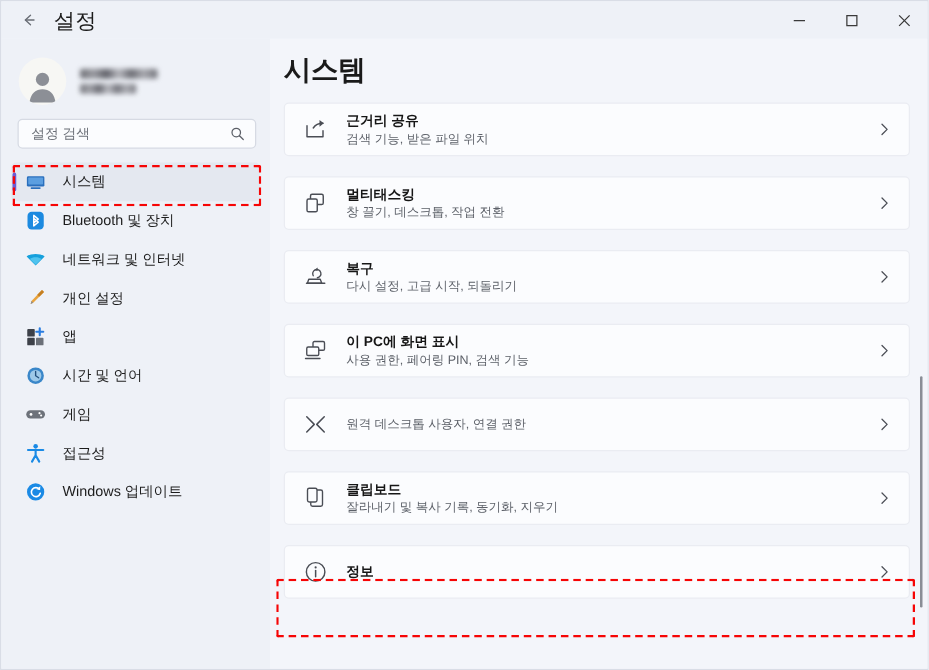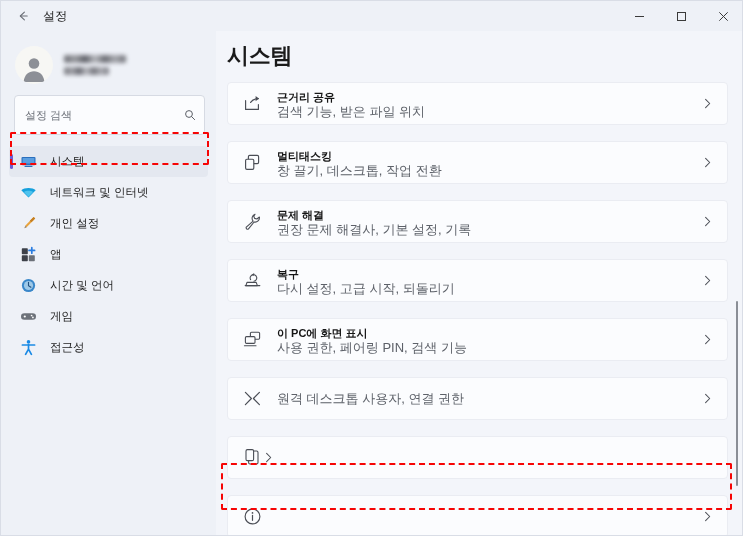--- a/index.html
+++ b/index.html
@@ -29,21 +29,21 @@
     box-sizing: border-box;
   }
   .back-btn {
     width: 32px; height: 28px;
     margin-left: 6px;
     display: flex; align-items: center; justify-content: center;
     border-radius: 4px;
   }
   .back-btn svg { display: block; }
   .app-title {
-    font-size: 12px;
+    font-size: 17px;
     color: #1b1b1b;
     margin-left: 4px;
     letter-spacing: .2px;
   }
   .win-controls {
     position: absolute;
     right: 0; top: 0;
     height: 30px;
     display: flex;
   }
@@ -88,21 +88,21 @@
     height: 8px;
     border-radius: 2px;
     filter: blur(2.1px);
     background: linear-gradient(90deg,#6f7076 0%, #9a9ba1 18%, #5f6068 34%, #b6b7bd 50%, #6b6c73 66%, #a7a8ae 82%, #74757c 100%);
   }
   .blur-line.l1 { width: 62px; }
   .blur-line.l2 { width: 45px; opacity: .92; }
 
   .search-wrap {
     margin: 8px 11px 0 13px;
-    height: 40px;
+    height: 24px;
     background: #fbfcfe;
     border: 1px solid #d6dae3;
     border-radius: 4px;
     display: flex;
     align-items: center;
     padding: 0 8px 0 10px;
     box-sizing: border-box;
   }
   .search-input {
     flex: 1;
@@ -201,21 +201,21 @@
     flex: 1;
     min-width: 0;
   }
   .card-title {
     font-size: 11px;
     font-weight: bold;
     color: #161616;
     line-height: 14px;
   }
   .card-sub {
-    font-size: 13px;
+    font-size: 10px;
     color: #5d6169;
     line-height: 13px;
   }
   .chev {
     flex: none;
     color: #4b4e56;
     display: flex;
     margin-right: 2px;
   }
 
@@ -320,20 +320,29 @@
         <span class="nav-ico">
           <svg width="17" height="17" viewBox="0 0 17 17">
             <rect x="1.5" y="4" width="14" height="8.2" rx="1.1" fill="#2a6fbd"></rect>
             <rect x="2.6" y="5" width="11.8" height="5.6" rx="0.6" fill="#5b9ee0"></rect>
             <rect x="4.5" y="12.8" width="8" height="1.3" rx="0.6" fill="#2a6fbd"></rect>
           </svg>
         </span>
         <span class="nav-label">시스템</span>
       </div>
 
+      <div class="nav-item">
+        <span class="nav-ico">
+          <svg width="17" height="17" viewBox="0 0 17 17">
+            <rect x="2" y="1.4" width="13" height="14.2" rx="3.3" fill="#1c8ae0"></rect>
+            <path d="M7 4.3 L10.6 7.3 L7 10.3 M7 12.7 L10.6 9.7 L7 6.7 M7 4.3 V12.7" fill="none" stroke="#ffffff" stroke-width="1.15" stroke-linejoin="round" stroke-linecap="round"></path>
+          </svg>
+        </span>
+        <span class="nav-label">Bluetooth 및 장치</span>
+      </div>
 
       <div class="nav-item">
         <span class="nav-ico">
           <svg width="17" height="17" viewBox="0 0 17 17">
             <path d="M1.3 6.2 C4.2 3.4 12.8 3.4 15.7 6.2 L8.5 13.4 Z" fill="#16a0dc"></path>
             <path d="M3.9 8.1 C5.9 6.3 11.1 6.3 13.1 8.1 L8.5 12.8 Z" fill="#4fc3ee"></path>
           </svg>
         </span>
         <span class="nav-label">네트워크 및 인터넷</span>
       </div>
@@ -390,20 +399,30 @@
           <svg width="17" height="17" viewBox="0 0 17 17">
             <circle cx="8.5" cy="2.9" r="1.8" fill="#1a8ae5"></circle>
             <path d="M2.4 6 H14.6" stroke="#1a8ae5" stroke-width="1.7" stroke-linecap="round"></path>
             <path d="M8.5 5.6 V10.2 M8.5 10.2 L5.6 15.3 M8.5 10.2 L11.4 15.3" stroke="#1a8ae5" stroke-width="1.7" fill="none" stroke-linecap="round"></path>
           </svg>
         </span>
         <span class="nav-label">접근성</span>
       </div>
 
 
+      <div class="nav-item">
+        <span class="nav-ico">
+          <svg width="17" height="17" viewBox="0 0 17 17">
+            <circle cx="8.5" cy="8.5" r="6.9" fill="#1a8ae5"></circle>
+            <path d="M11.5 6.4 A3.6 3.6 0 1 0 12.2 9.6" fill="none" stroke="#ffffff" stroke-width="1.3" stroke-linecap="round"></path>
+            <path d="M12.3 3.9 L12.0 6.9 L9.1 6.3 Z" fill="#ffffff"></path>
+          </svg>
+        </span>
+        <span class="nav-label">Windows 업데이트</span>
+      </div>
 
     </div>
   </div>
 
   <div class="main">
 
     <div class="page-title">시스템</div>
 
     <div class="cards">
 
@@ -438,36 +457,20 @@
           <div class="card-sub">창 끌기, 데스크톱, 작업 전환</div>
         </div>
         <span class="chev">
           <svg width="11" height="11" viewBox="0 0 11 11">
               <path d="M3.6 1.4 L7.7 5.5 L3.6 9.6" fill="none" stroke="#4b4e56" stroke-width="1.05" stroke-linecap="round" stroke-linejoin="round"></path>
             </svg>
         </span>
       </div>
 
 
-      <div class="card">
-        <span class="card-ico">
-          <svg width="19" height="19" viewBox="0 0 19 19">
-            <path d="M12.0 2.2 A4.4 4.4 0 0 0 10.1 9.1 L3.3 15.1 A1.5 1.5 0 0 0 5.3 17.1 L11.1 10.0 A4.4 4.4 0 0 0 16.4 5.0 L13.9 7.0 L11.6 6.4 L10.8 4.2 Z" fill="none" stroke="#4a4d55" stroke-width="1.1" stroke-linejoin="round"></path>
-          </svg>
-        </span>
-        <div class="card-text">
-          <div class="card-title">문제 해결</div>
-          <div class="card-sub">권장 문제 해결사, 기본 설정, 기록</div>
-        </div>
-        <span class="chev">
-          <svg width="11" height="11" viewBox="0 0 11 11">
-              <path d="M3.6 1.4 L7.7 5.5 L3.6 9.6" fill="none" stroke="#4b4e56" stroke-width="1.05" stroke-linecap="round" stroke-linejoin="round"></path>
-            </svg>
-        </span>
-      </div>
 
       <div class="card">
         <span class="card-ico">
           <svg width="19" height="19" viewBox="0 0 19 19">
             <path d="M2.2 14.6 H16.8" stroke="#4a4d55" stroke-width="1.15" stroke-linecap="round"></path>
             <path d="M4.0 11.4 H13.2 L14.4 14.6 H2.9 Z" fill="none" stroke="#4a4d55" stroke-width="1.1" stroke-linejoin="round"></path>
             <path d="M7.6 8.6 A3.3 3.3 0 1 1 10.9 10.2" fill="none" stroke="#4a4d55" stroke-width="1.1" stroke-linecap="round"></path>
             <path d="M11.2 1.9 L11.0 4.8 L8.3 4.0 Z" fill="#4a4d55"></path>
           </svg>
         </span>
@@ -518,36 +521,41 @@
         </span>
       </div>
 
       <div class="card">
         <span class="card-ico">
           <svg width="19" height="19" viewBox="0 0 19 19">
             <rect x="5.6" y="3.0" width="9.4" height="13.0" rx="1.4" fill="none" stroke="#4a4d55" stroke-width="1.1"></rect>
             <rect x="3.0" y="1.6" width="7.6" height="11.0" rx="1.4" fill="#fbfcfe" stroke="#4a4d55" stroke-width="1.1"></rect>
           </svg>
         </span>
+        <div class="card-text">
+          <div class="card-title">클립보드</div>
+          <div class="card-sub">잘라내기 및 복사 기록, 동기화, 지우기</div>
+        </div>
         <span class="chev">
           <svg width="11" height="11" viewBox="0 0 11 11">
               <path d="M3.6 1.4 L7.7 5.5 L3.6 9.6" fill="none" stroke="#4b4e56" stroke-width="1.05" stroke-linecap="round" stroke-linejoin="round"></path>
             </svg>
         </span>
       </div>
 
       <div class="card">
         <span class="card-ico">
           <svg width="19" height="19" viewBox="0 0 19 19">
             <circle cx="9.5" cy="9.5" r="7.4" fill="none" stroke="#4a4d55" stroke-width="1.15"></circle>
             <circle cx="9.5" cy="5.9" r="0.85" fill="#4a4d55"></circle>
             <path d="M9.5 8.4 V13.3" stroke="#4a4d55" stroke-width="1.2" stroke-linecap="round"></path>
           </svg>
         </span>
         <div class="card-text">
+          <div class="card-title">정보</div>
         </div>
         <span class="chev">
           <svg width="11" height="11" viewBox="0 0 11 11">
               <path d="M3.6 1.4 L7.7 5.5 L3.6 9.6" fill="none" stroke="#4b4e56" stroke-width="1.05" stroke-linecap="round" stroke-linejoin="round"></path>
             </svg>
         </span>
       </div>
 
     </div>
 

